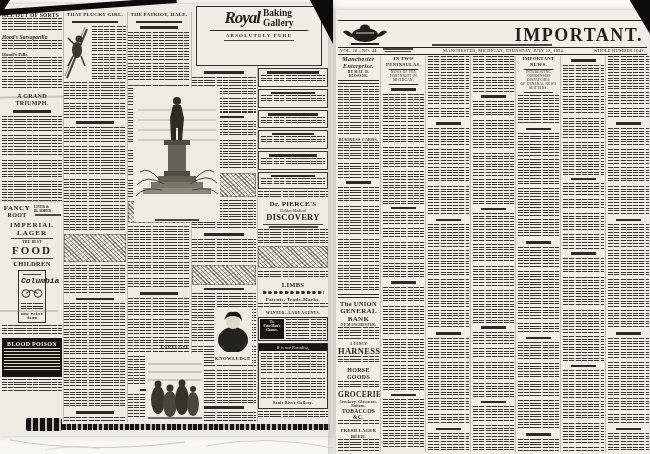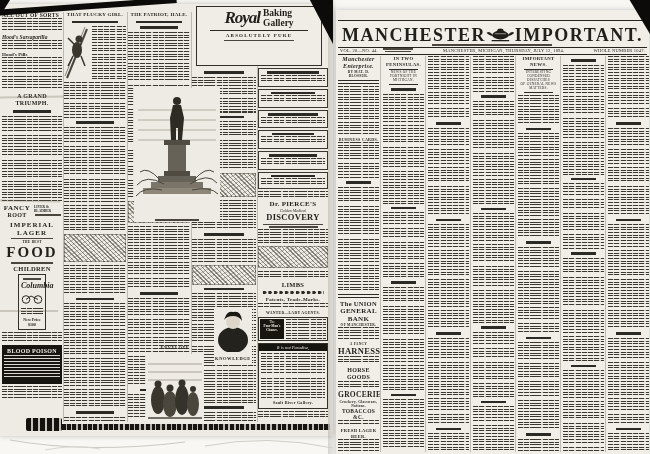--- a/index.html
+++ b/index.html
@@ -78,26 +78,26 @@
           <div style="font-size:3.5px;font-weight:bold">BLADDER</div>
           <div class="tiny-line" style="width:90%"></div>
         </div>
       </div>
 
       <div style="text-align:center;margin:2px 0;">
         <div class="head" style="font-size:7px;letter-spacing:1px">IMPERIAL</div>
         <div class="head" style="font-size:7px;letter-spacing:1px">LAGER</div>
         <div class="tiny-line" style="width:70%"></div>
         <div class="head" style="font-size:3.5px">THE BEST</div>
-        <div class="head" style="font-size:15px;letter-spacing:2px">FOOD</div>
+        <div class="head" style="font-size:11px;letter-spacing:2px">FOOD</div>
         <div class="tiny-line" style="width:70%"></div>
         <div class="head" style="font-size:6.5px">CHILDREN</div>
       </div>
 
-      <div class="box" style="padding:2px;text-align:center;margin:2px 16px;">
+      <div class="box" style="padding:2px;text-align:center;margin:2px 16px;font-family:Liberation Mono, monospace;">
         <div class="tiny-line" style="width:80%"></div>
         <div style="font-size:8px;font-weight:bold;font-style:italic">Columbia</div>
         <svg width="22" height="10" viewBox="0 0 22 10">
           <circle cx="5" cy="5.5" r="3.8" fill="none" stroke="#2c2a24" stroke-width="1"></circle>
           <circle cx="17" cy="5.5" r="3.8" fill="none" stroke="#2c2a24" stroke-width="1"></circle>
           <path d="M5 5.5 L10 2 L17 5.5" fill="none" stroke="#2c2a24" stroke-width="1"></path>
         </svg>
         <div class="para" style="height:6px"></div>
         <div style="font-size:4px;font-weight:bold">New Price $100</div>
       </div>
@@ -351,21 +351,20 @@
     <div class="crease" style="left:0;top:196px;width:60px;transform:rotate(1deg)"></div>
     <div class="crease" style="left:0;top:306px;width:58px;"></div>
   </div>
 
   <div class="gutter"></div>
 
   <div class="page" id="rp">
     <div class="rule-full" style="top:10px"></div>
 
     <div class="masthead">
-      <span class="mast-word">MANCHESTER</span>
       <svg width="46" height="24" viewBox="0 0 46 24">
         <ellipse cx="23" cy="12" rx="13" ry="7" fill="#201e18"></ellipse>
         <path d="M10 11 Q4 5 1 9 Q6 14 11 14 Z" fill="#201e18"></path>
         <path d="M36 11 Q42 5 45 9 Q40 14 35 14 Z" fill="#201e18"></path>
         <ellipse cx="23" cy="5" rx="5" ry="3.5" fill="#201e18"></ellipse>
         <rect x="9" y="20" width="28" height="2" fill="#201e18"></rect>
         <line x1="14" y1="10" x2="32" y2="10" stroke="#d8d4c8" stroke-width="1"></line>
       </svg>
       <span class="mast-word">IMPORTANT.</span>
     </div>

